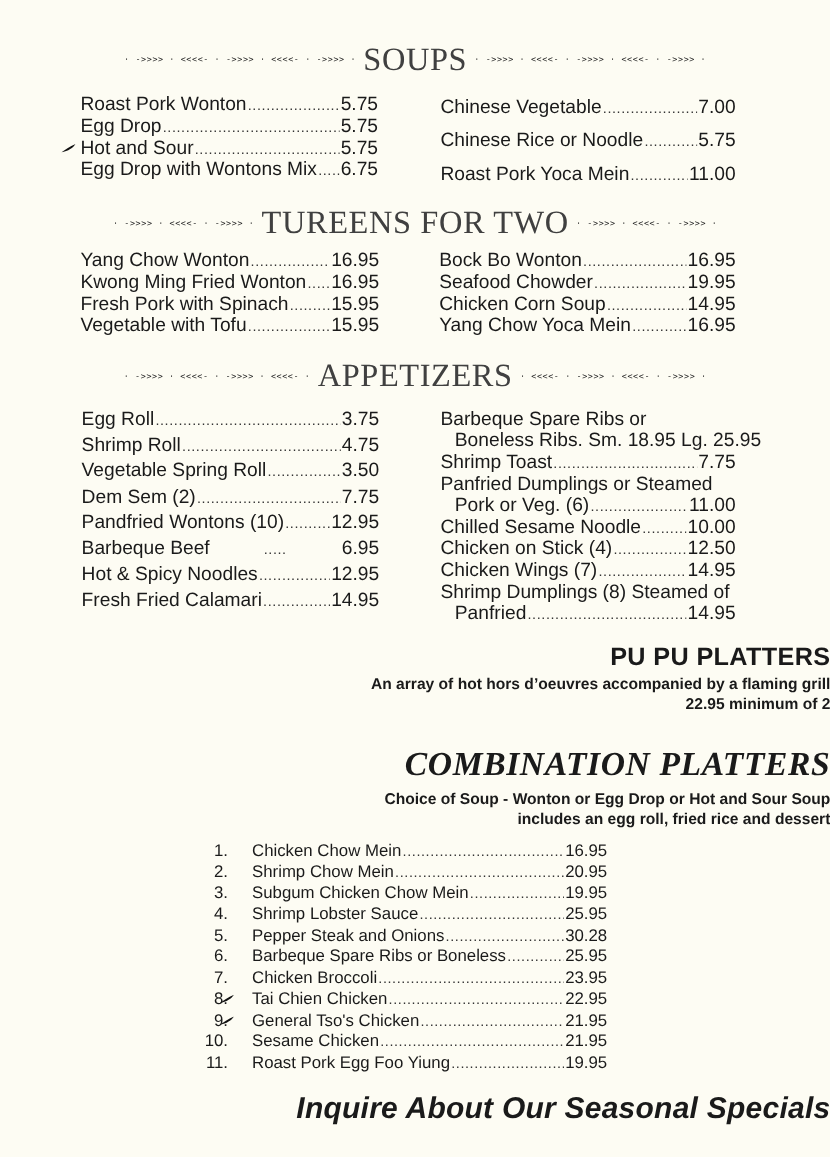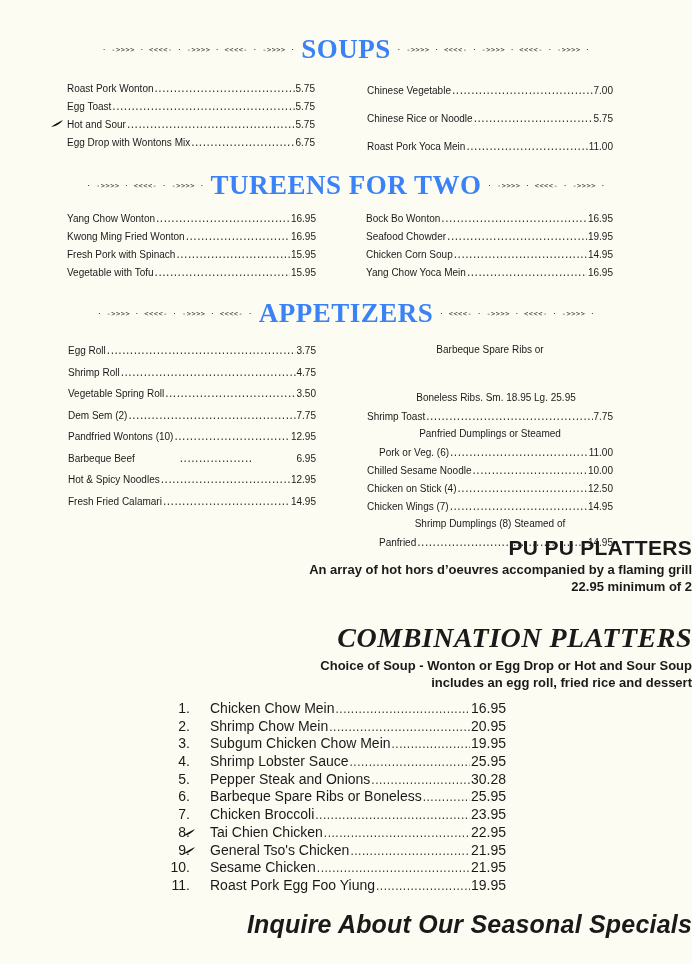--- a/index.html
+++ b/index.html
@@ -13,24 +13,24 @@
   .banner {
     position: absolute; left: 0; width: 692px;
     display: flex; align-items: center; justify-content: center;
     white-space: nowrap;
   }
   .orn {
     font-family: "DejaVu Sans Mono", monospace;
     font-size: 7px; letter-spacing: 0.5px; color: #222;
   }
   .banner-title {
-    font-family: "Liberation Serif", serif; font-weight: bold;
-    font-size: 27px; letter-spacing: 0.5px; margin: 0 6px; color: #3b82f6;
-  }
-  .col { position: absolute; font-size: 10px; text-align: center; }
+    font-family: "Liberation Serif", serif; font-weight: normal;
+    font-size: 27px; letter-spacing: 0.5px; margin: 0 6px; color: #404040;
+  }
+  .col { position: absolute; font-size: 16px; }
   .row {
     display: flex; align-items: baseline; white-space: nowrap;
     height: 18px; line-height: 18px; position: relative;
   }
   .row .name { flex: 0 0 auto; }
   .row .dots {
     flex: 1 1 auto; overflow: hidden; margin: 0 1px;
     color: #333; letter-spacing: 0.5px; font-size: 12px;
   }
   .row .dots::before {
@@ -67,21 +67,21 @@
   <span class="orn">· -&gt;&gt;&gt;&gt; · &lt;&lt;&lt;&lt;- · -&gt;&gt;&gt;&gt; · &lt;&lt;&lt;&lt;- · -&gt;&gt;&gt;&gt; ·</span>
 </div>
 
 <div class="col" style="left:67px; top:79px; width:248px;">
   <div class="row">
       <span class="name">Roast Pork Wonton</span>
       <span class="dots"></span>
       <span class="price">5.75</span>
     </div>
   <div class="row">
-      <span class="name">Egg Toast</span>
+      <span class="name">Egg Drop</span>
       <span class="dots"></span>
       <span class="price">5.75</span>
     </div>
   <div class="row">
     <svg class="pepper" viewBox="0 0 12 7">
         <path d="M0 7 C3 5 7 2 12 0 C10 3 6 6 0 7 Z" fill="#111"></path>
       </svg>
     <span class="name">Hot and Sour</span>
       <span class="dots"></span>
       <span class="price">5.75</span>
@@ -207,21 +207,21 @@
     </div>
   <div class="row" style="height:21.5px;">
       <span class="name">Fresh Fried Calamari</span>
       <span class="dots"></span>
       <span class="price">14.95</span>
     </div>
 </div>
 
 <div class="col" style="left:367px; top:341px; width:246px;">
   <div class="row plain">Barbeque Spare Ribs or</div>
-  <div class="row plain" style="padding-left:12px;margin-top:30px;"><span>Boneless Ribs. Sm. 18.95 Lg. 25.95</span></div>
+  <div class="row plain" style="padding-left:12px;"><span>Boneless Ribs. Sm. 18.95 Lg. 25.95</span></div>
   <div class="row">
       <span class="name">Shrimp Toast</span>
       <span class="dots"></span>
       <span class="price">7.75</span>
     </div>
   <div class="row plain">Panfried Dumplings or Steamed</div>
   <div class="row indent">
       <span class="name">Pork or Veg. (6)</span>
       <span class="dots"></span>
       <span class="price">11.00</span>

